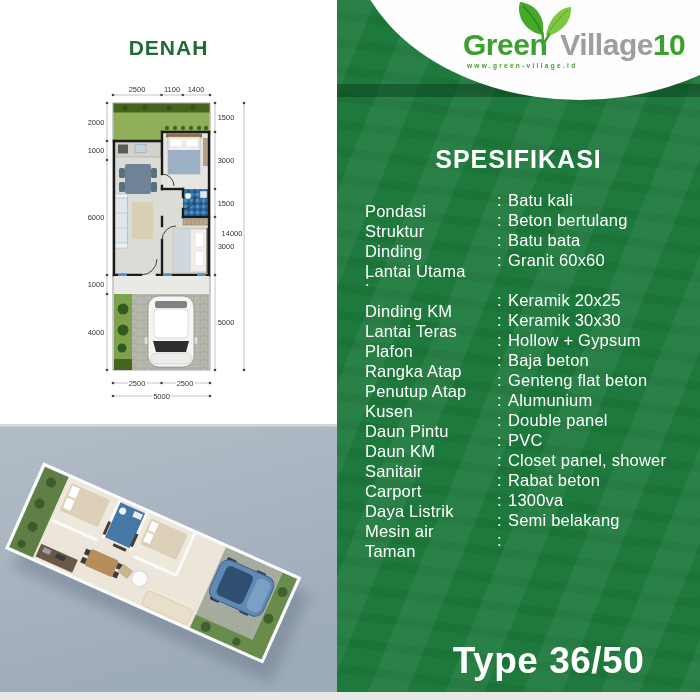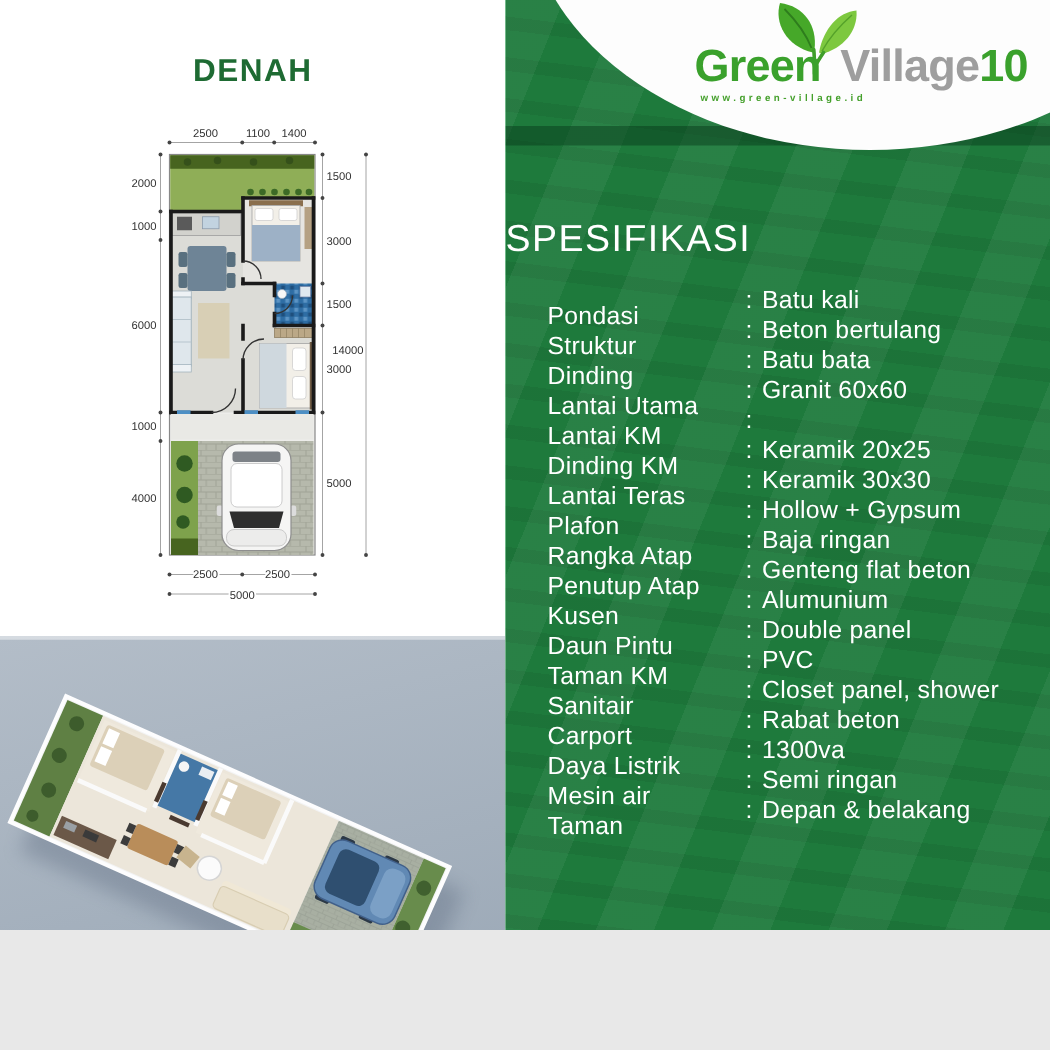--- a/index.html
+++ b/index.html
@@ -1,16 +1,16 @@
 <!DOCTYPE html>
 <html><head>
 <meta charset="utf-8">
 <style>
   html,body{margin:0;padding:0;background:#e8e8e8;}
-  .page{position:relative;width:700px;height:620px;overflow:hidden;background:#86efac;
+  .page{position:relative;width:700px;height:692px;overflow:hidden;background:#0ea5e9;
         font-family:"Liberation Sans",sans-serif;}
   
   .left-panel{position:absolute;left:0;top:0;width:337px;height:700px;background:#ffffff;}
   .denah-title{position:absolute;left:0;top:36px;width:337px;text-align:center;
                font-size:21px;font-weight:bold;letter-spacing:1px;color:#1e6b33;}
   .floorplan{position:absolute;left:85px;top:76px;}
   .render-wrap{position:absolute;left:0;top:424px;width:337px;height:276px;}
   
   .green-panel{position:absolute;left:337px;top:0;width:363px;height:700px;overflow:hidden;
     background-color:#1e7a3c;
@@ -22,22 +22,22 @@
              background:#fdfdfd;}
   .brand{position:absolute;left:108px;top:2px;width:250px;height:76px;}
   .brand-line{position:absolute;left:18px;top:26px;font-size:30px;font-weight:bold;
               letter-spacing:-0.5px;white-space:nowrap;}
   .b-green{color:#3aa12c;}
   .b-gray{color:#9e9e9e;margin-left:13px;}
   .b-num{color:#3aa12c;}
   .brand-site{position:absolute;left:22px;top:60px;font-size:6.5px;font-weight:bold;
               letter-spacing:2.3px;color:#45a02c;white-space:nowrap;}
   .leaf{position:absolute;left:70px;top:-2px;}
-  .spec-heading{position:absolute;left:0;top:145px;width:363px;text-align:left;
-                font-size:25px;font-weight:normal;letter-spacing:1px;color:#ffffff;}
+  .spec-heading{position:absolute;left:0;top:145px;width:363px;text-align:center;
+                font-size:25px;font-weight:bold;letter-spacing:1px;color:#ffffff;}
   .spec-list{position:absolute;left:28px;top:190px;width:330px;}
   .spec-row{display:flex;height:20px;align-items:center;color:#ffffff;font-size:16.5px;
             letter-spacing:0.2px;white-space:nowrap;}
   .spec-label{width:132px;flex:none;margin-top:22px;}
   .spec-colon{width:11px;flex:none;}
   .type-label{position:absolute;left:0;top:640px;width:363px;text-align:center;
               font-size:37px;font-weight:bold;color:#ffffff;letter-spacing:0.5px;padding-left:30px;}
   
   .dim-text{font-size:7.5px;fill:#333;text-anchor:middle;paint-order:stroke;stroke:#ffffff;
             stroke-width:2.5px;font-family:"Liberation Sans",sans-serif;}
@@ -350,21 +350,20 @@
     <span class="spec-value">Batu bata</span>
   </div>
 
   <div class="spec-row">
     <span class="spec-label">Lantai Utama</span>
     <span class="spec-colon">:</span>
     <span class="spec-value">Granit 60x60</span>
   </div>
 
   <div class="spec-row">
-    <span class="spec-label">Lantai KM</span>
     <span class="spec-colon">:</span>
   </div>
 
   <div class="spec-row">
     <span class="spec-label">Dinding KM</span>
     <span class="spec-colon">:</span>
     <span class="spec-value">Keramik 20x25</span>
   </div>
 
   <div class="spec-row">
@@ -375,21 +374,21 @@
 
   <div class="spec-row">
     <span class="spec-label">Plafon</span>
     <span class="spec-colon">:</span>
     <span class="spec-value">Hollow + Gypsum</span>
   </div>
 
   <div class="spec-row">
     <span class="spec-label">Rangka Atap</span>
     <span class="spec-colon">:</span>
-    <span class="spec-value">Baja ringan</span>
+    <span class="spec-value">Baja beton</span>
   </div>
 
   <div class="spec-row">
     <span class="spec-label">Penutup Atap</span>
     <span class="spec-colon">:</span>
     <span class="spec-value">Genteng flat beton</span>
   </div>
 
   <div class="spec-row">
     <span class="spec-label">Kusen</span>
@@ -397,21 +396,21 @@
     <span class="spec-value">Alumunium</span>
   </div>
 
   <div class="spec-row">
     <span class="spec-label">Daun Pintu</span>
     <span class="spec-colon">:</span>
     <span class="spec-value">Double panel</span>
   </div>
 
   <div class="spec-row">
-    <span class="spec-label">Taman KM</span>
+    <span class="spec-label">Daun KM</span>
     <span class="spec-colon">:</span>
     <span class="spec-value">PVC</span>
   </div>
 
   <div class="spec-row">
     <span class="spec-label">Sanitair</span>
     <span class="spec-colon">:</span>
     <span class="spec-value">Closet panel, shower</span>
   </div>
 
@@ -423,25 +422,24 @@
 
   <div class="spec-row">
     <span class="spec-label">Daya Listrik</span>
     <span class="spec-colon">:</span>
     <span class="spec-value">1300va</span>
   </div>
 
   <div class="spec-row">
     <span class="spec-label">Mesin air</span>
     <span class="spec-colon">:</span>
-    <span class="spec-value">Semi ringan</span>
+    <span class="spec-value">Semi belakang</span>
   </div>
 
   <div class="spec-row">
     <span class="spec-label">Taman</span>
     <span class="spec-colon">:</span>
-    <span class="spec-value">Depan &amp; belakang</span>
   </div>
 </div>
 
     <div class="type-label">Type 36/50</div>
   </div>
 </div>
 
 </body></html>

